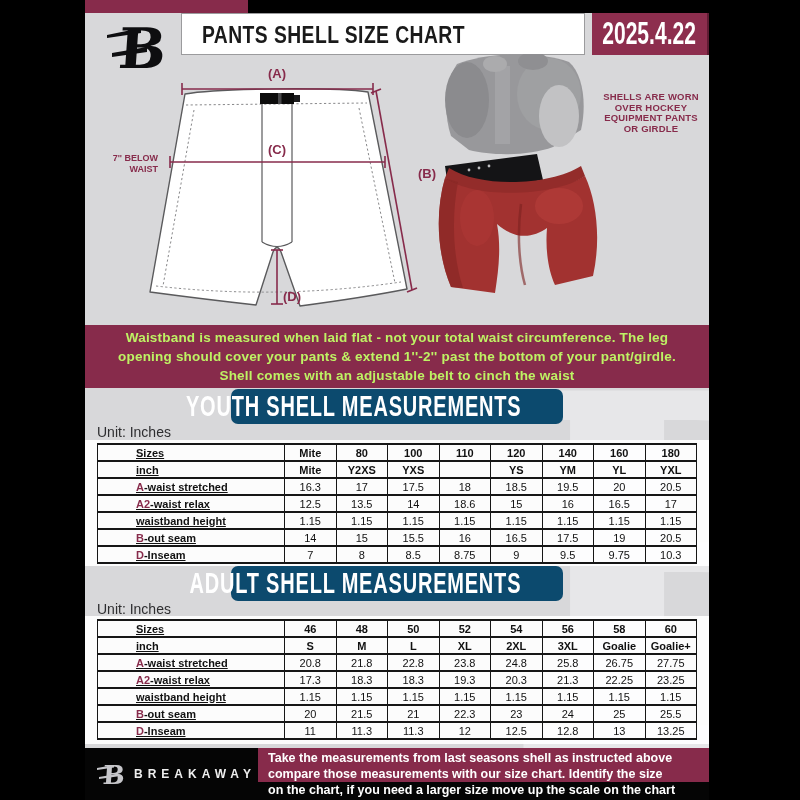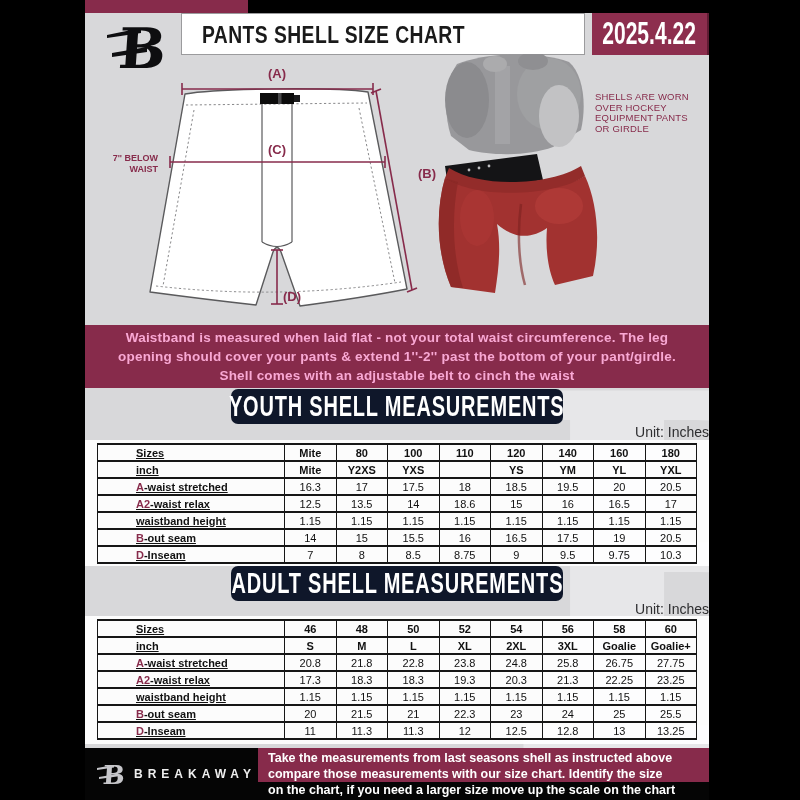--- a/index.html
+++ b/index.html
@@ -21,37 +21,37 @@
                     display:inline-block; transform:scale(.84,1.08); transform-origin:left center; white-space:nowrap; }
   .datebox { position:absolute; left:507px; top:13px; width:117px; height:42px; background:#8d2e4e;
              z-index:3; display:flex; align-items:center; justify-content:center; border-right:2px solid #5e1c33; box-sizing:border-box;}
   .datebox .cond { font-size:27px; font-weight:bold; color:#fff; display:inline-block;
                    transform:scale(.78,1.15); white-space:nowrap; }
 
   
   .diagram { position:absolute; left:25px; top:58px; z-index:3; }
   .photo { position:absolute; left:352px; top:54px; z-index:3; }
   .photo-note { position:absolute; left:510px; top:92px; width:112px; z-index:3;
-                color:#872b4b; font-weight:normal; font-size:9.5px; line-height:1.12;
-                white-space:pre-line; letter-spacing:.2px; }
+                color:#872b4b; font-weight:bold; font-size:9.5px; line-height:1.12;
+                white-space:pre-line; letter-spacing:.2px;text-align:center; }
 
   
   .notice { position:absolute; left:0; top:325px; width:100%; height:63px; background:#872b4b; z-index:3;
             display:flex; align-items:center; justify-content:center; }
-  .notice .txt { color:#f9a8d4; font-size:13.5px; font-weight:bold; text-align:center;
+  .notice .txt { color:#bef264; font-size:13.5px; font-weight:bold; text-align:center;
                  line-height:1.42; white-space:pre-line; letter-spacing:.2px; }
 
   
-  .section-banner { position:absolute; left:146px; width:332px; height:35px; background:#0f172a;
-                    border-radius:7px; z-index:3; display:flex; align-items:center; justify-content:center; }
+  .section-banner { position:absolute; left:146px; width:332px; height:35px; background:#0c4a6e;
+                    border-radius:7px; z-index:3; display:flex; align-items:center; justify-content:flex-end; }
   .section-banner .cond { color:#fff; font-size:25px; font-weight:bold; letter-spacing:1px;
                           display:inline-block; transform:scale(.8,1.15); white-space:nowrap; }
   .banner-youth { top:389px; }
   .banner-adult { top:566px; }
-  .unit { position:absolute; left:0; width:100%; text-align:right; font-size:14px; color:#2e2e30; z-index:3; }
+  .unit { position:absolute; left:0; width:100%; text-align:left; font-size:14px; color:#2e2e30; z-index:3;padding-left:12px; }
   .unit-youth { top:424px; }
   .unit-adult { top:601px; }
 
   
   .watermark { position:absolute; left:415px; top:330px; z-index:1; font-family:"DejaVu Serif", serif;
                font-weight:bold; font-size:500px; line-height:1; color:#e7e7e9; }
   .white-panel { position:absolute; left:0; right:0; background:rgba(255,255,255,.92); z-index:2; }
   .panel-youth { top:440px; height:126px; }
   .panel-adult { top:616px; height:128px; }
 

